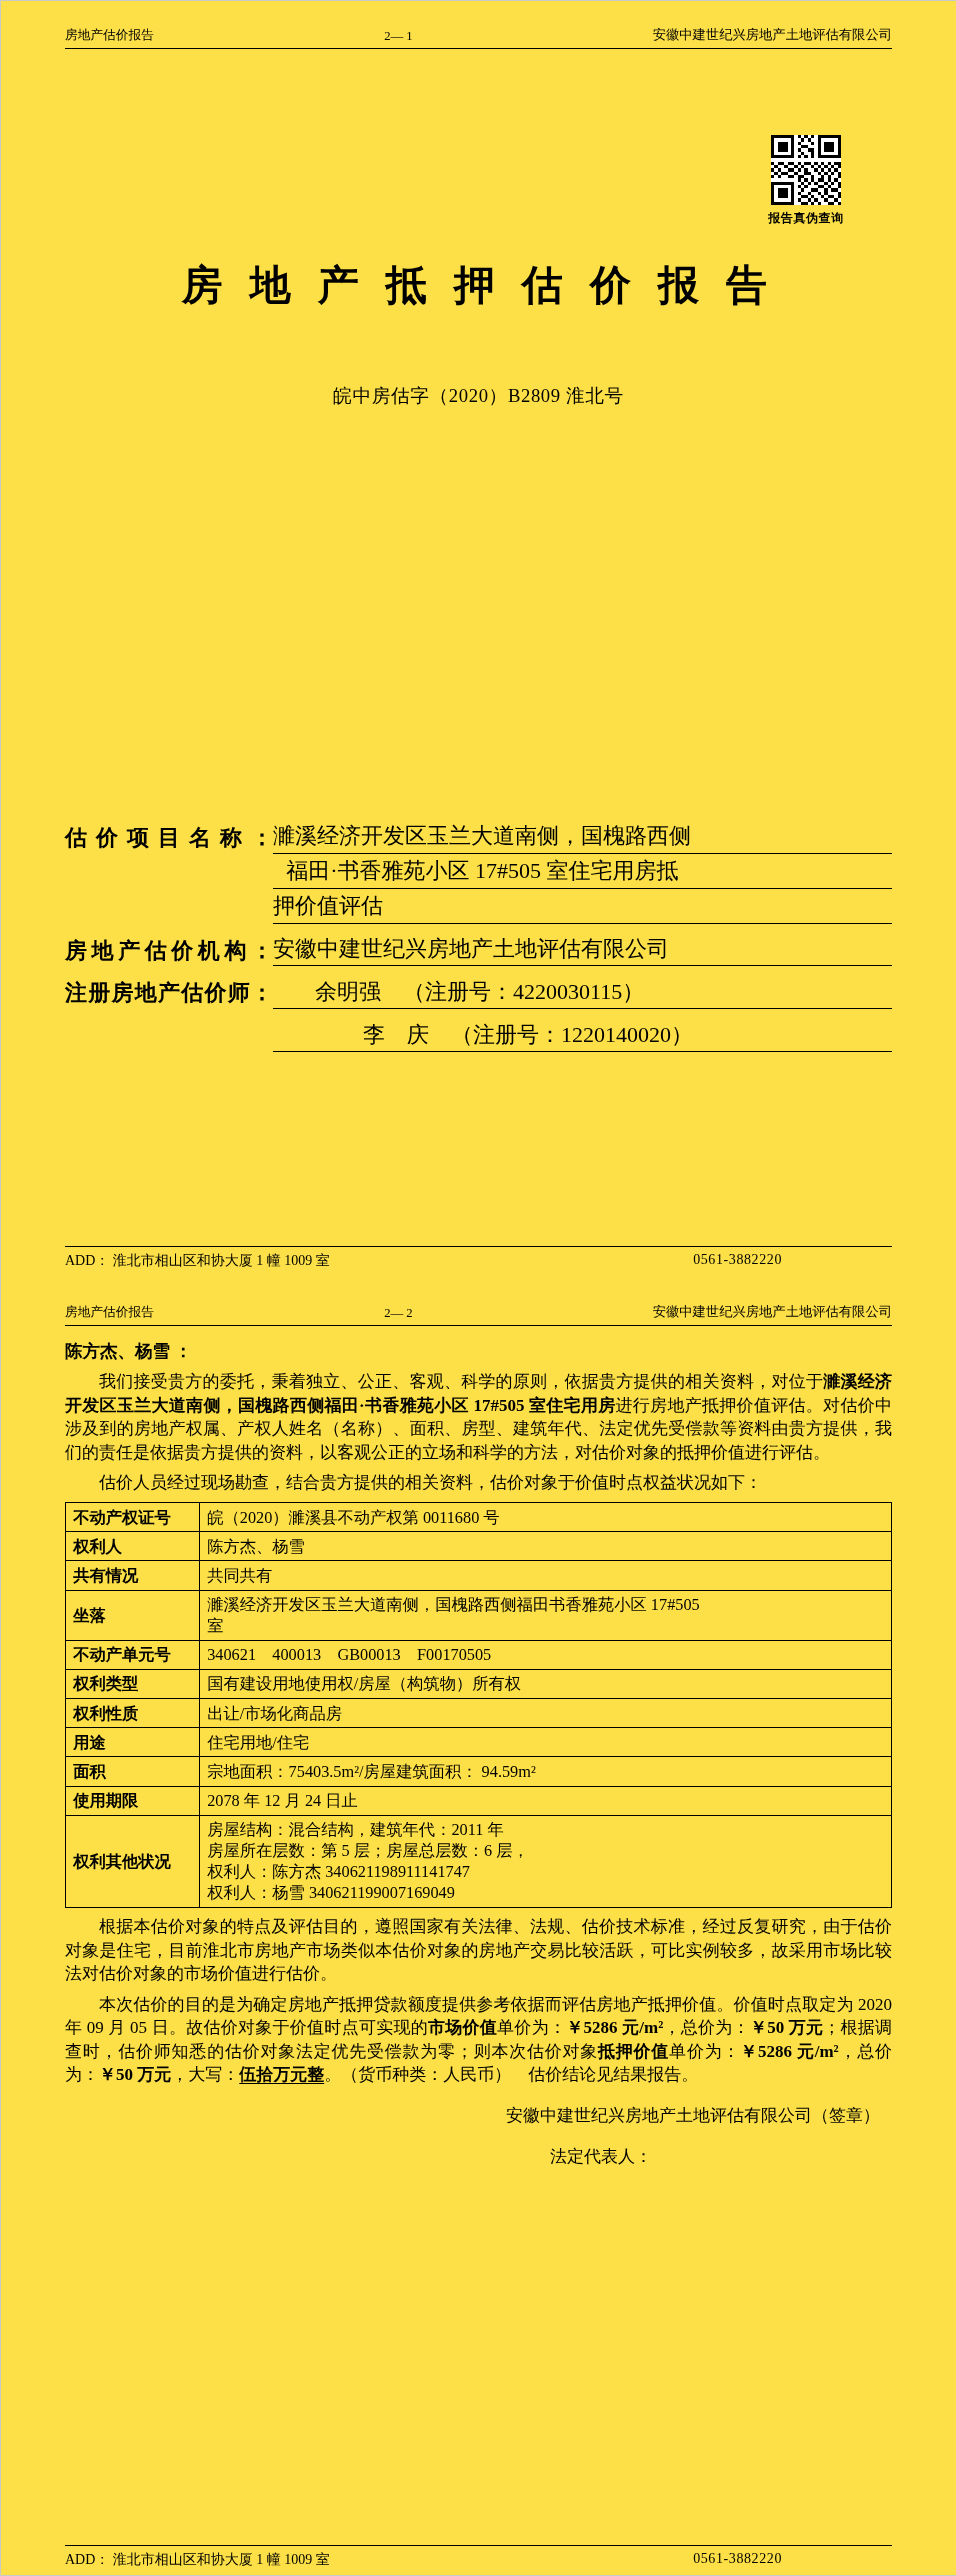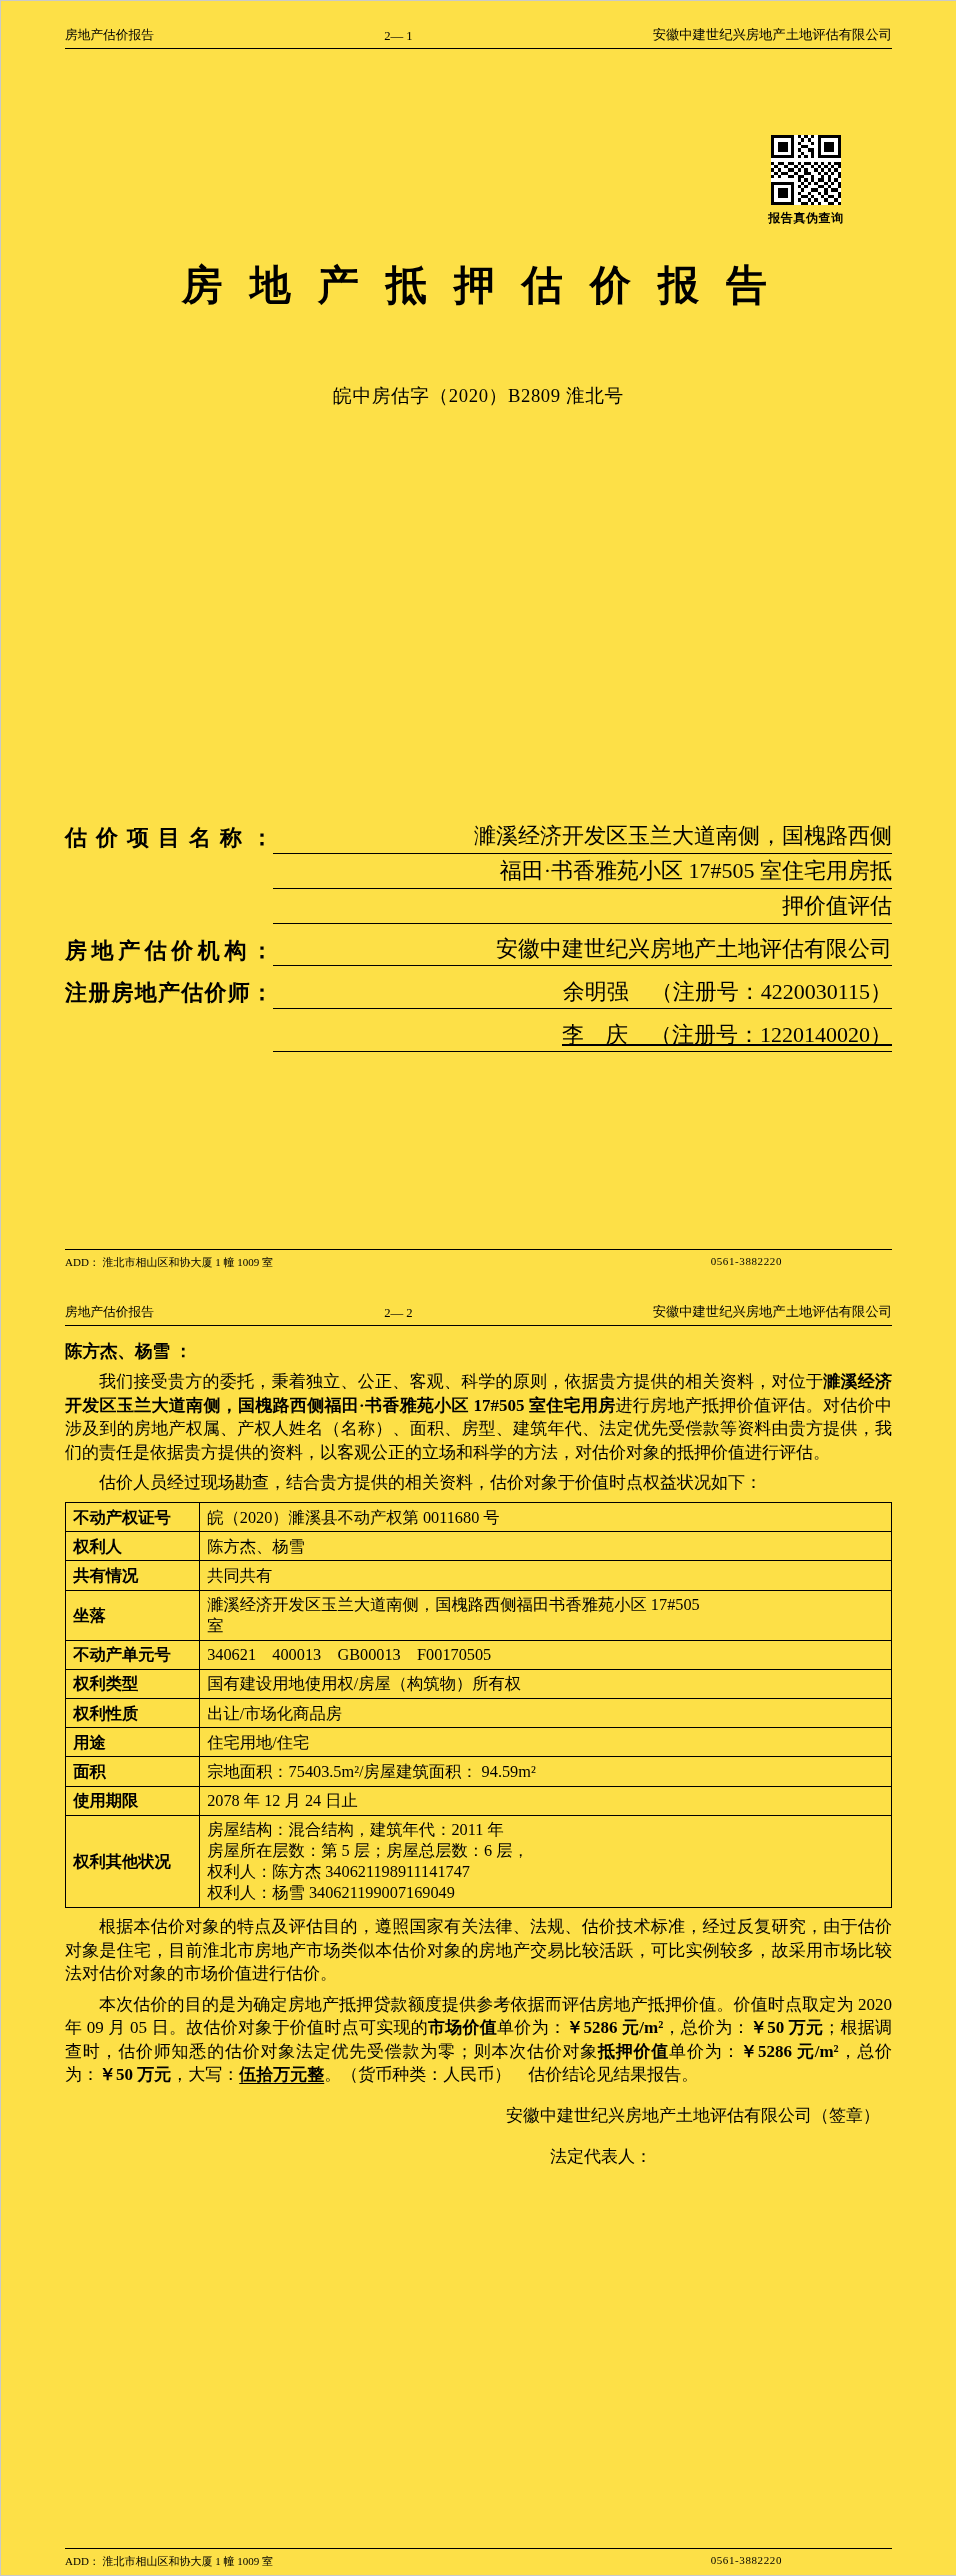--- a/index.html
+++ b/index.html
@@ -37,30 +37,30 @@
   .main-title { margin-top: 209px; text-align: center; font-size: 41px; font-weight: bold; letter-spacing: 8.4px; white-space: nowrap; }
   .doc-no { margin-top: 70px; text-align: center; font-size: 18.7px; letter-spacing: 0.6px; }
 
   .fields { margin-top: 410px; }
   .f-row { display: flex; align-items: flex-end; height: 35px; }
   .f-row.gap { margin-top: 7.8px; }
   .f-label { width: 208px; font-size: 22px; font-weight: bold; line-height: 1.1;
              text-align: justify; text-align-last: justify; padding-bottom: 3.6px; white-space: nowrap; }
   .f-spacer { width: 208px; }
   .f-value { flex: 1; font-size: 22px; line-height: 1.15; border-bottom: 1.2px solid #000;
-             padding-bottom: 4.2px; white-space: nowrap; text-align: right; }
+             padding-bottom: 4.2px; white-space: nowrap; }
   .pad-xs { padding-left: 13.3px; }
   .pad-s  { padding-left: 42px; }
-  .pad-m  { padding-left: 90px; text-decoration: underline; }
+  .pad-m  { padding-left: 90px; }
   .pad-l  { padding-left: 108px; }
 
   
   .pg-foot { position: absolute; left: 64px; right: 64px; bottom: 8.4px; }
   .foot-rule { border-top: 1.2px solid #000; margin-bottom: 4.8px; }
-  .foot-line { display: flex; justify-content: space-between; font-size: 11px; }
+  .foot-line { display: flex; justify-content: space-between; font-size: 14px; }
   .foot-line .phone { margin-right: 110px; letter-spacing: 0.6px; }
 
   
   .letter-title { margin-top: 13.3px; text-align: center; font-size: 23px; font-weight: bold;
                   letter-spacing: 14.5px; text-indent: 14.5px; white-space: nowrap; }
   .salutation { margin-top: 13.3px; font-size: 17.5px; font-weight: bold; }
   .para { margin-top: 7.2px; font-size: 17px; line-height: 23.5px; text-align: justify; text-indent: 2em; }
   .b  { font-weight: bold; }
   .bu { font-weight: bold; text-decoration: underline; text-underline-offset: 3px; }
 

